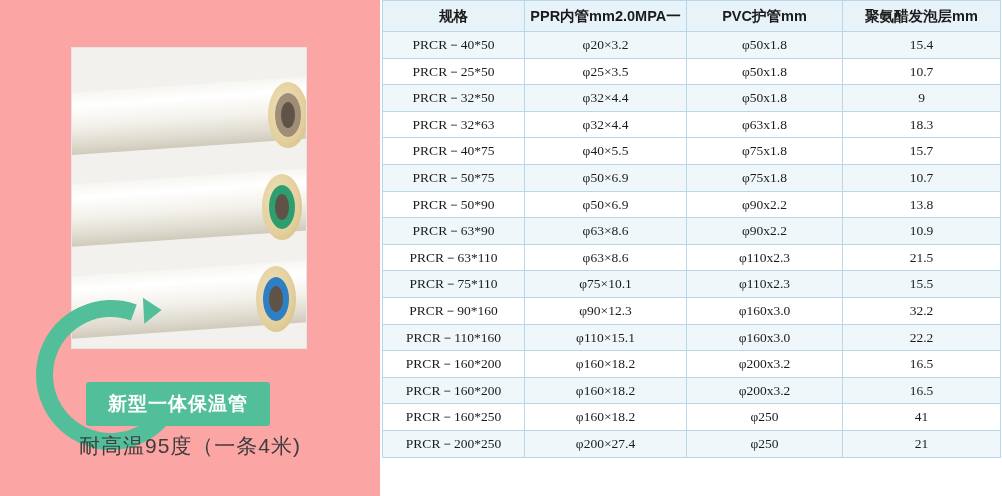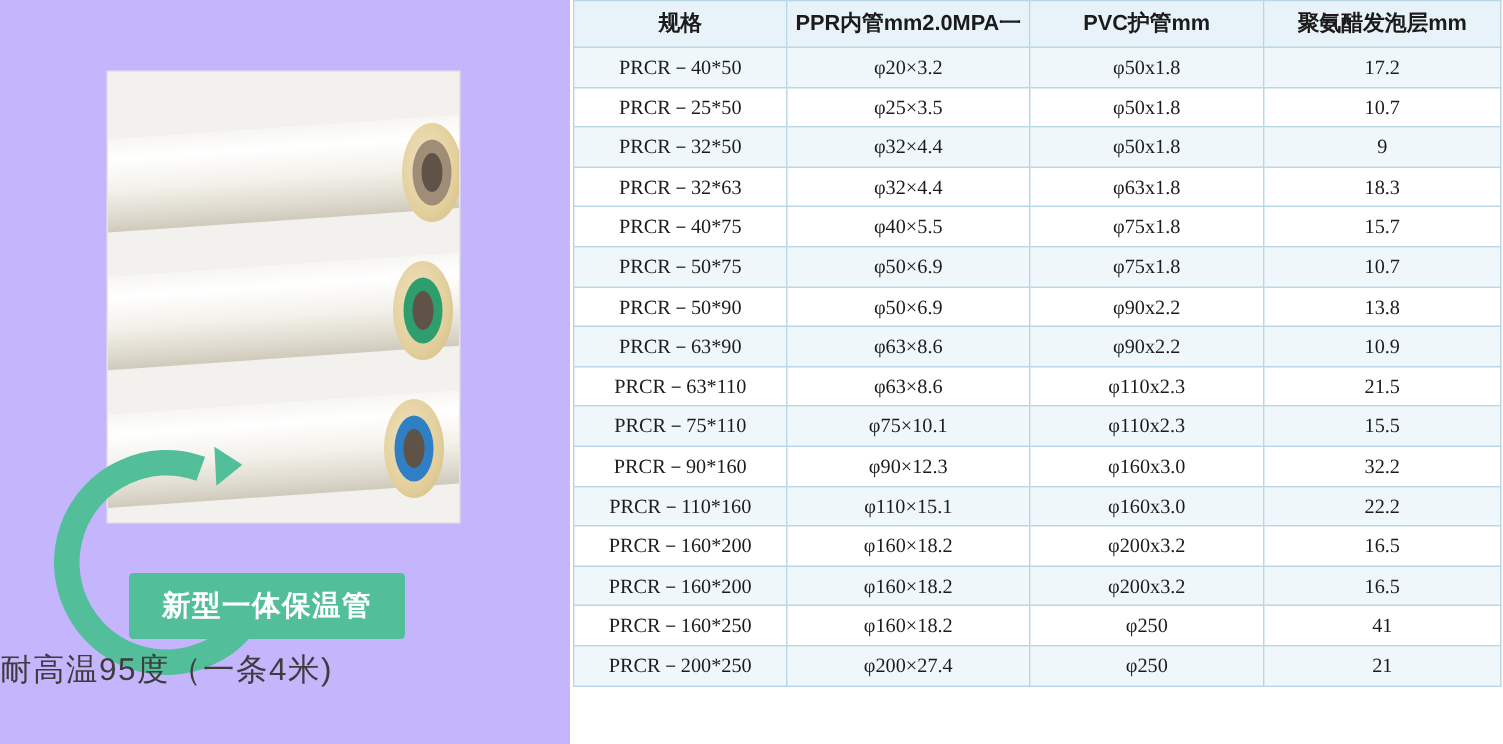--- a/index.html
+++ b/index.html
@@ -20,21 +20,21 @@
     display: flex;
     flex-direction: row;
   }
 
   
   .left-panel {
     position: relative;
     width: 380px;
     height: 496px;
     flex: 0 0 380px;
-    background: #c4b5fd;
+    background: #fca5a5;
   }
 
   .photo-frame {
     position: absolute;
     left: 72px;
     top: 48px;
     width: 234px;
     height: 300px;
     background: #f2f1ee;
     overflow: hidden;
@@ -117,20 +117,21 @@
     letter-spacing: 1px;
     border-radius: 3px;
     white-space: nowrap;
   }
 
   .caption {
     position: absolute;
     left: 0;
     top: 432px;
     width: 380px;
+    text-align: center;
     font-family: "Liberation Sans", sans-serif;
     font-size: 21px;
     color: #3d3d3d;
     letter-spacing: 1px;
   }
 
   
   .right-panel {
     width: 622px;
     height: 407px;
@@ -221,21 +222,21 @@
           <th>PPR内管mm2.0MPA一</th>
           <th>PVC护管mm</th>
           <th>聚氨醋发泡层mm</th>
         </tr>
       </thead>
       <tbody>
         <tr class="odd">
             <td>PRCR－40*50</td>
             <td>φ20×3.2</td>
             <td>φ50x1.8</td>
-            <td>17.2</td>
+            <td>15.4</td>
           </tr>
         <tr class="even">
             <td>PRCR－25*50</td>
             <td>φ25×3.5</td>
             <td>φ50x1.8</td>
             <td>10.7</td>
           </tr>
         <tr class="odd">
             <td>PRCR－32*50</td>
             <td>φ32×4.4</td>

